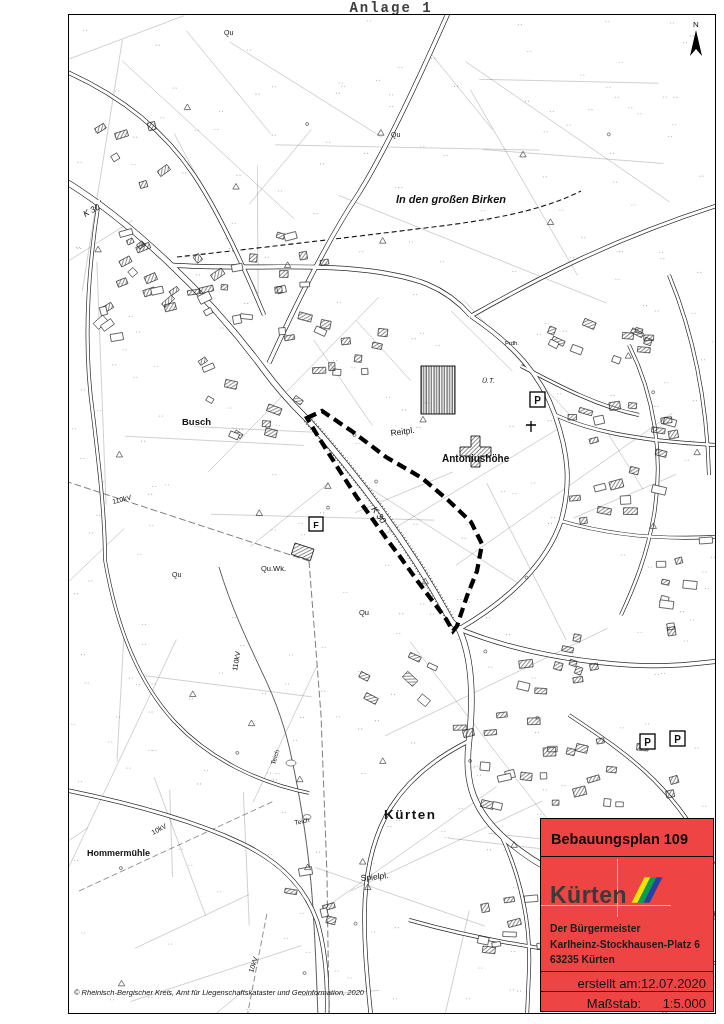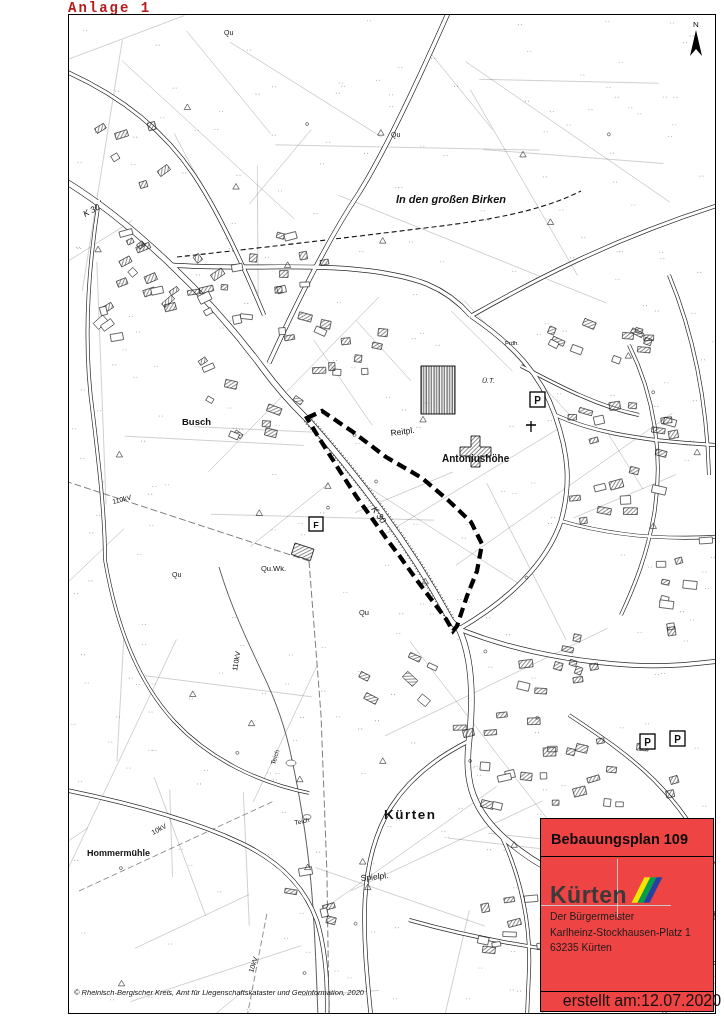--- a/index.html
+++ b/index.html
@@ -2,22 +2,22 @@
 <html><head>
 <meta charset="utf-8">
 <style>
   html,body{margin:0;padding:0;}
   body{
     width:724px;height:1024px;position:relative;background:#ffffff;
     font-family:"Liberation Sans",sans-serif;overflow:hidden;
   }
   .page-title{
     position:absolute;left:68px;top:0;width:646px;height:14px;
-    text-align:left;font-family:"Liberation Mono","DejaVu Sans Mono",monospace;
-    font-weight:bold;font-size:14px;letter-spacing:2px;color:#b91c1c;
+    text-align:center;font-family:"Liberation Mono","DejaVu Sans Mono",monospace;
+    font-weight:bold;font-size:14px;letter-spacing:2px;color:#404040;
   }
   .map-frame{
     position:absolute;left:68px;top:14px;width:646px;height:998px;
     border:1.6px solid #000;background:#fff;overflow:hidden;
   }
   .map-frame svg{display:block;}
   svg text{font-family:"Liberation Sans",sans-serif;fill:#111;}
   
   .infobox{
     position:absolute;left:540px;top:818px;width:174px;height:194px;
@@ -29,24 +29,24 @@
     font-size:14.5px;font-weight:bold;line-height:1.55;color:#0b0b0b;flex:0 0 auto;
   }
   .ib-mid{position:relative;flex:1 1 auto;padding:6px 0 0 9px;}
   .reg-v{position:absolute;left:76px;top:2px;width:1px;height:58px;background:#c9c9c9;}
   .reg-h{position:absolute;left:0;top:48px;width:130px;height:1px;background:#c9c9c9;}
   .logo-row{position:relative;display:flex;align-items:flex-end;height:44px;}
   .logo-text{
     font-size:23px;font-weight:bold;color:#3a3a3a;letter-spacing:0.5px;line-height:1;
   }
   .logo-mark{width:36px;height:32px;margin-left:2px;margin-bottom:1px;}
-  .addr{margin-top:2px;font-size:10.3px;line-height:1.5;color:#1c1c1c;}
+  .addr{margin-top:14px;font-size:10.3px;line-height:1.5;color:#1c1c1c;font-weight:bold;}
   .ib-row{
-    border-top:1.3px solid #000;height:19px;display:flex;align-items:flex-start;
-    font-size:16px;color:#111;flex:0 0 auto;
+    border-top:1.3px solid #000;height:19px;display:flex;align-items:flex-end;
+    font-size:13px;color:#111;flex:0 0 auto;
   }
   .ib-label{flex:0 0 100px;text-align:right;}
   .ib-value{flex:1 1 auto;text-align:right;padding-right:7px;}
 </style>
 </head>
 <body>
 
 <div class="page-title">Anlage 1</div>
 
 <div class="map-frame">
@@ -1073,21 +1073,25 @@
     <div class="logo-row">
       <span class="logo-text">Kürten</span>
       <svg class="logo-mark" viewBox="0 0 42 36">
         <polygon points="3,33 18,3 25,3 10,33" fill="#f2e500"></polygon>
         <polygon points="10,33 25,3 32,3 17,33" fill="#00a14b"></polygon>
         <polygon points="17,33 32,3 39,3 24,33" fill="#2440a0"></polygon>
       </svg>
     </div>
     <div class="addr">
       <div>Der Bürgermeister</div>
-      <div>Karlheinz-Stockhausen-Platz 1</div>
+      <div>Karlheinz-Stockhausen-Platz 6</div>
       <div>63235 Kürten</div>
     </div>
   </div>
   <div class="ib-row">
     <div class="ib-label">erstellt am:</div>
     <div class="ib-value">12.07.2020</div>
   </div>
+  <div class="ib-row">
+    <div class="ib-label">Maßstab:</div>
+    <div class="ib-value">1:5.000</div>
+  </div>
 </div>
 
 </body></html>

